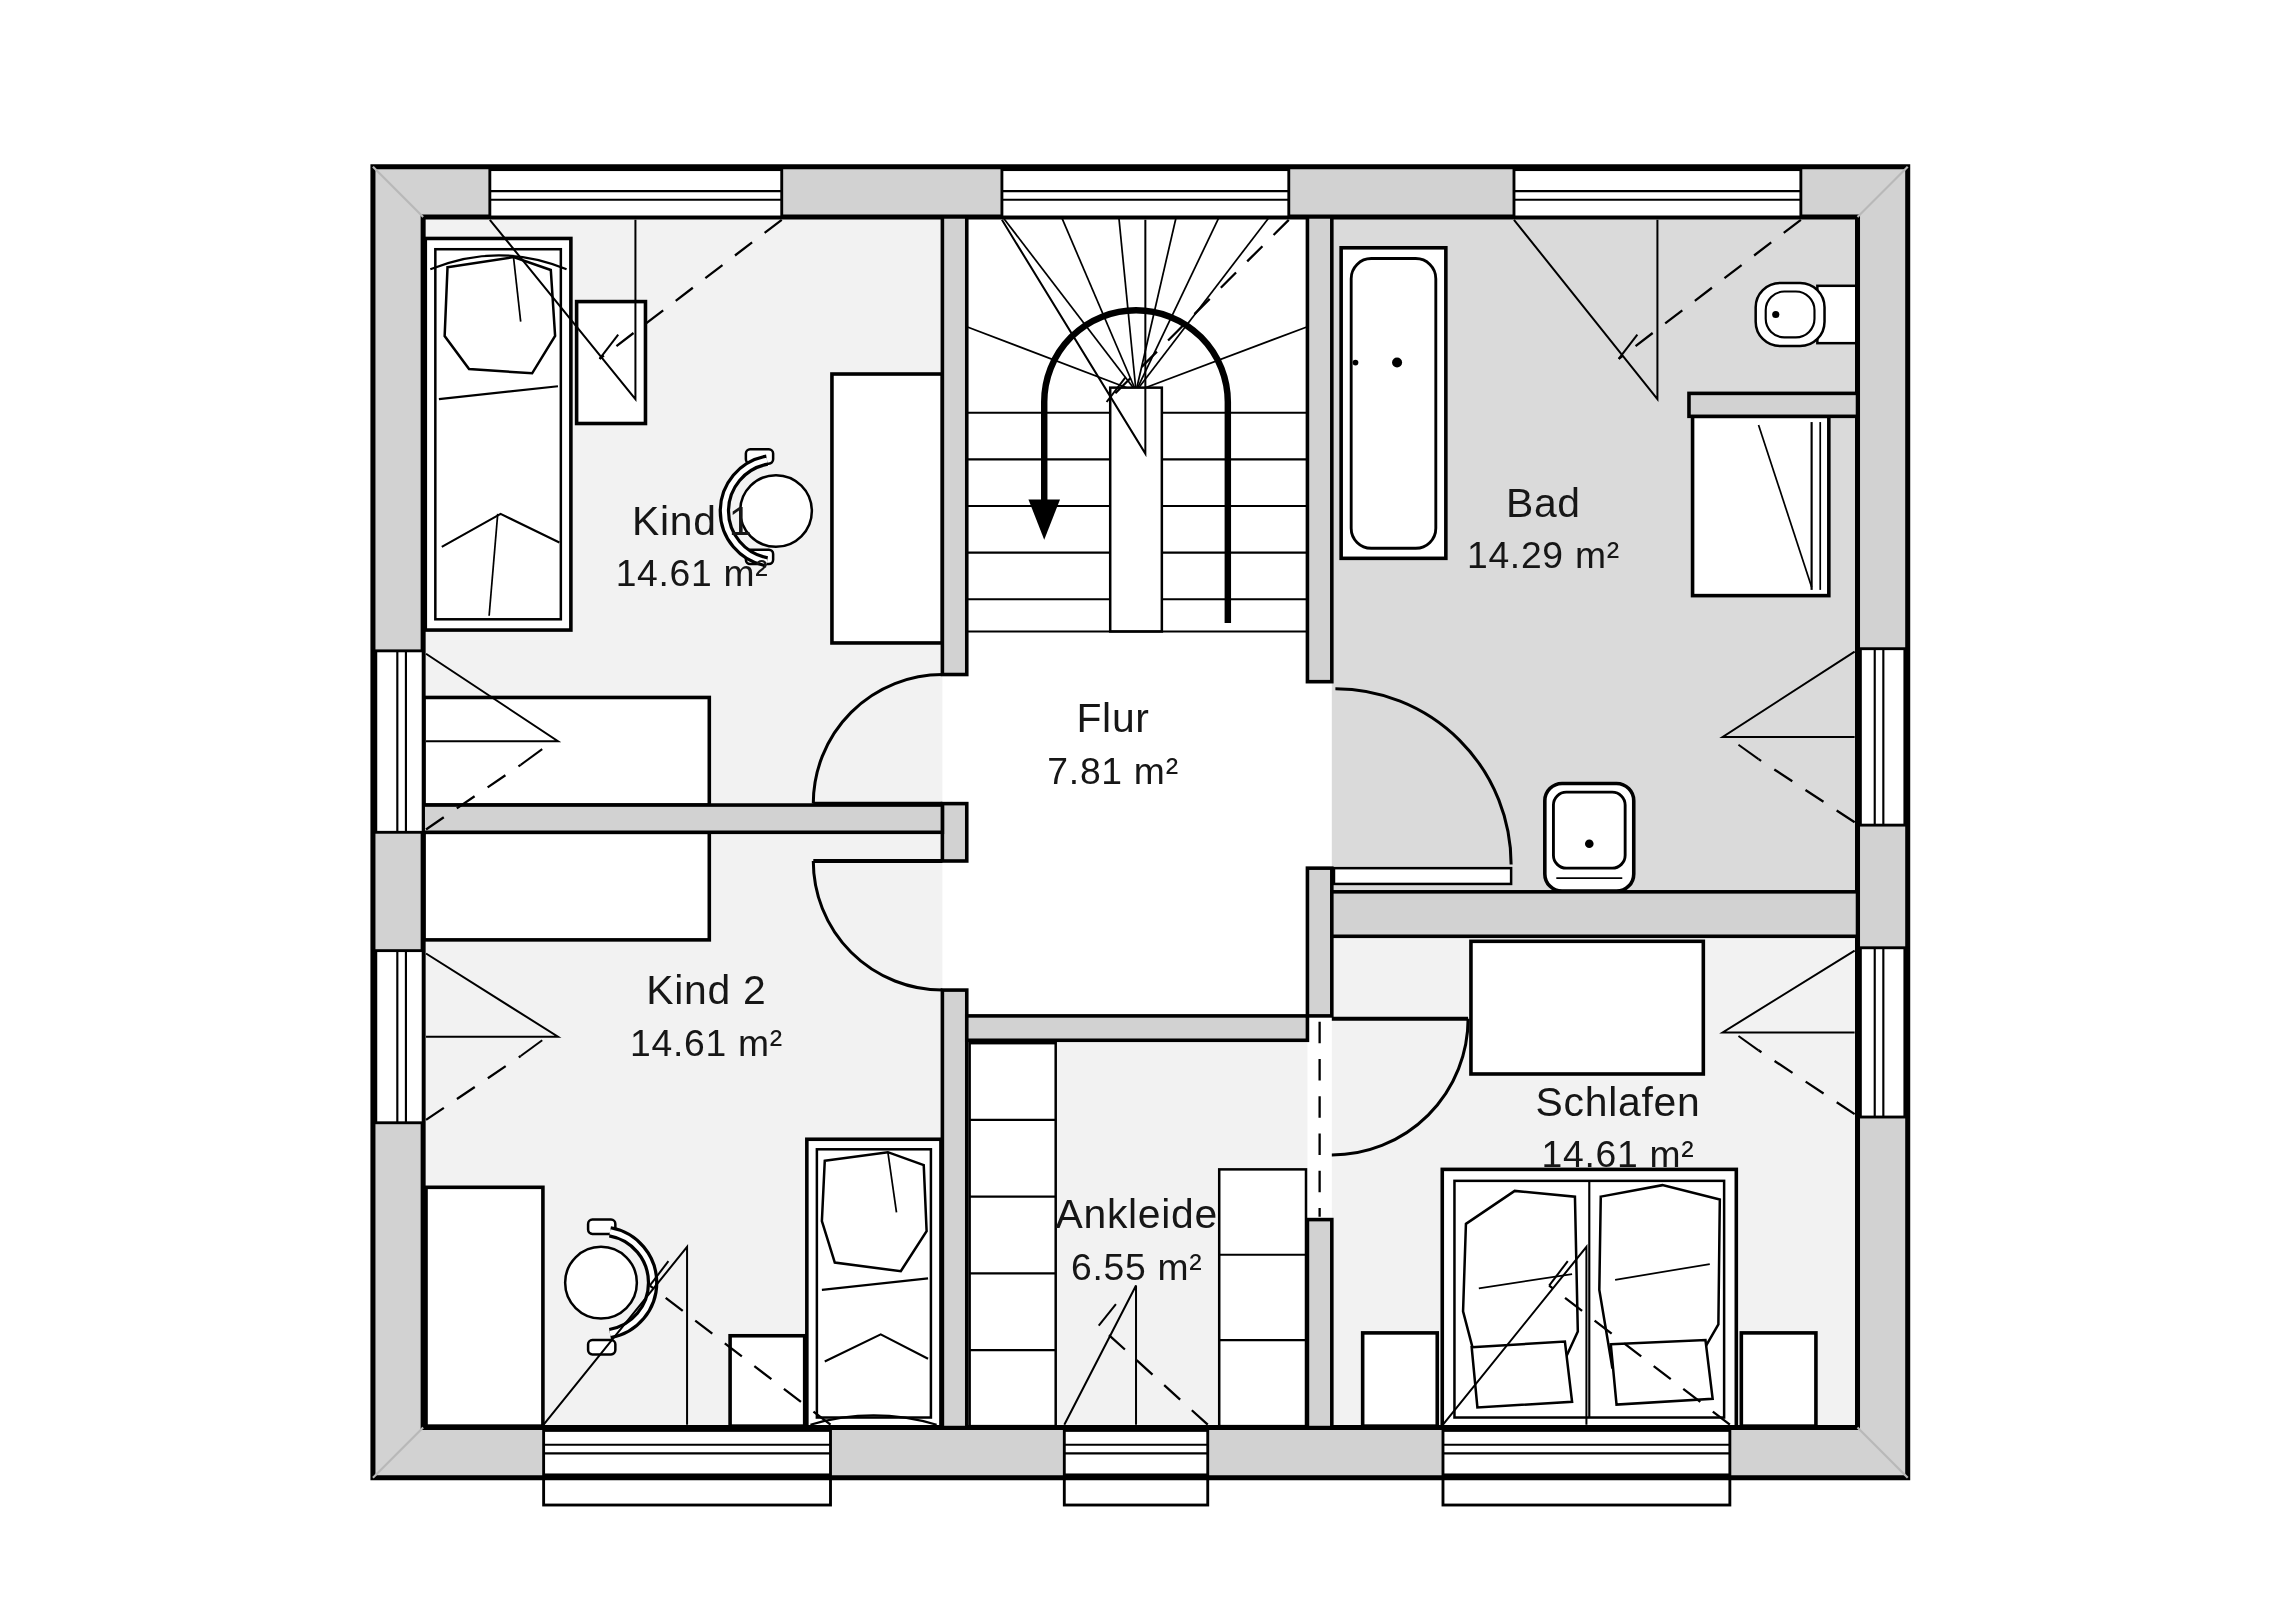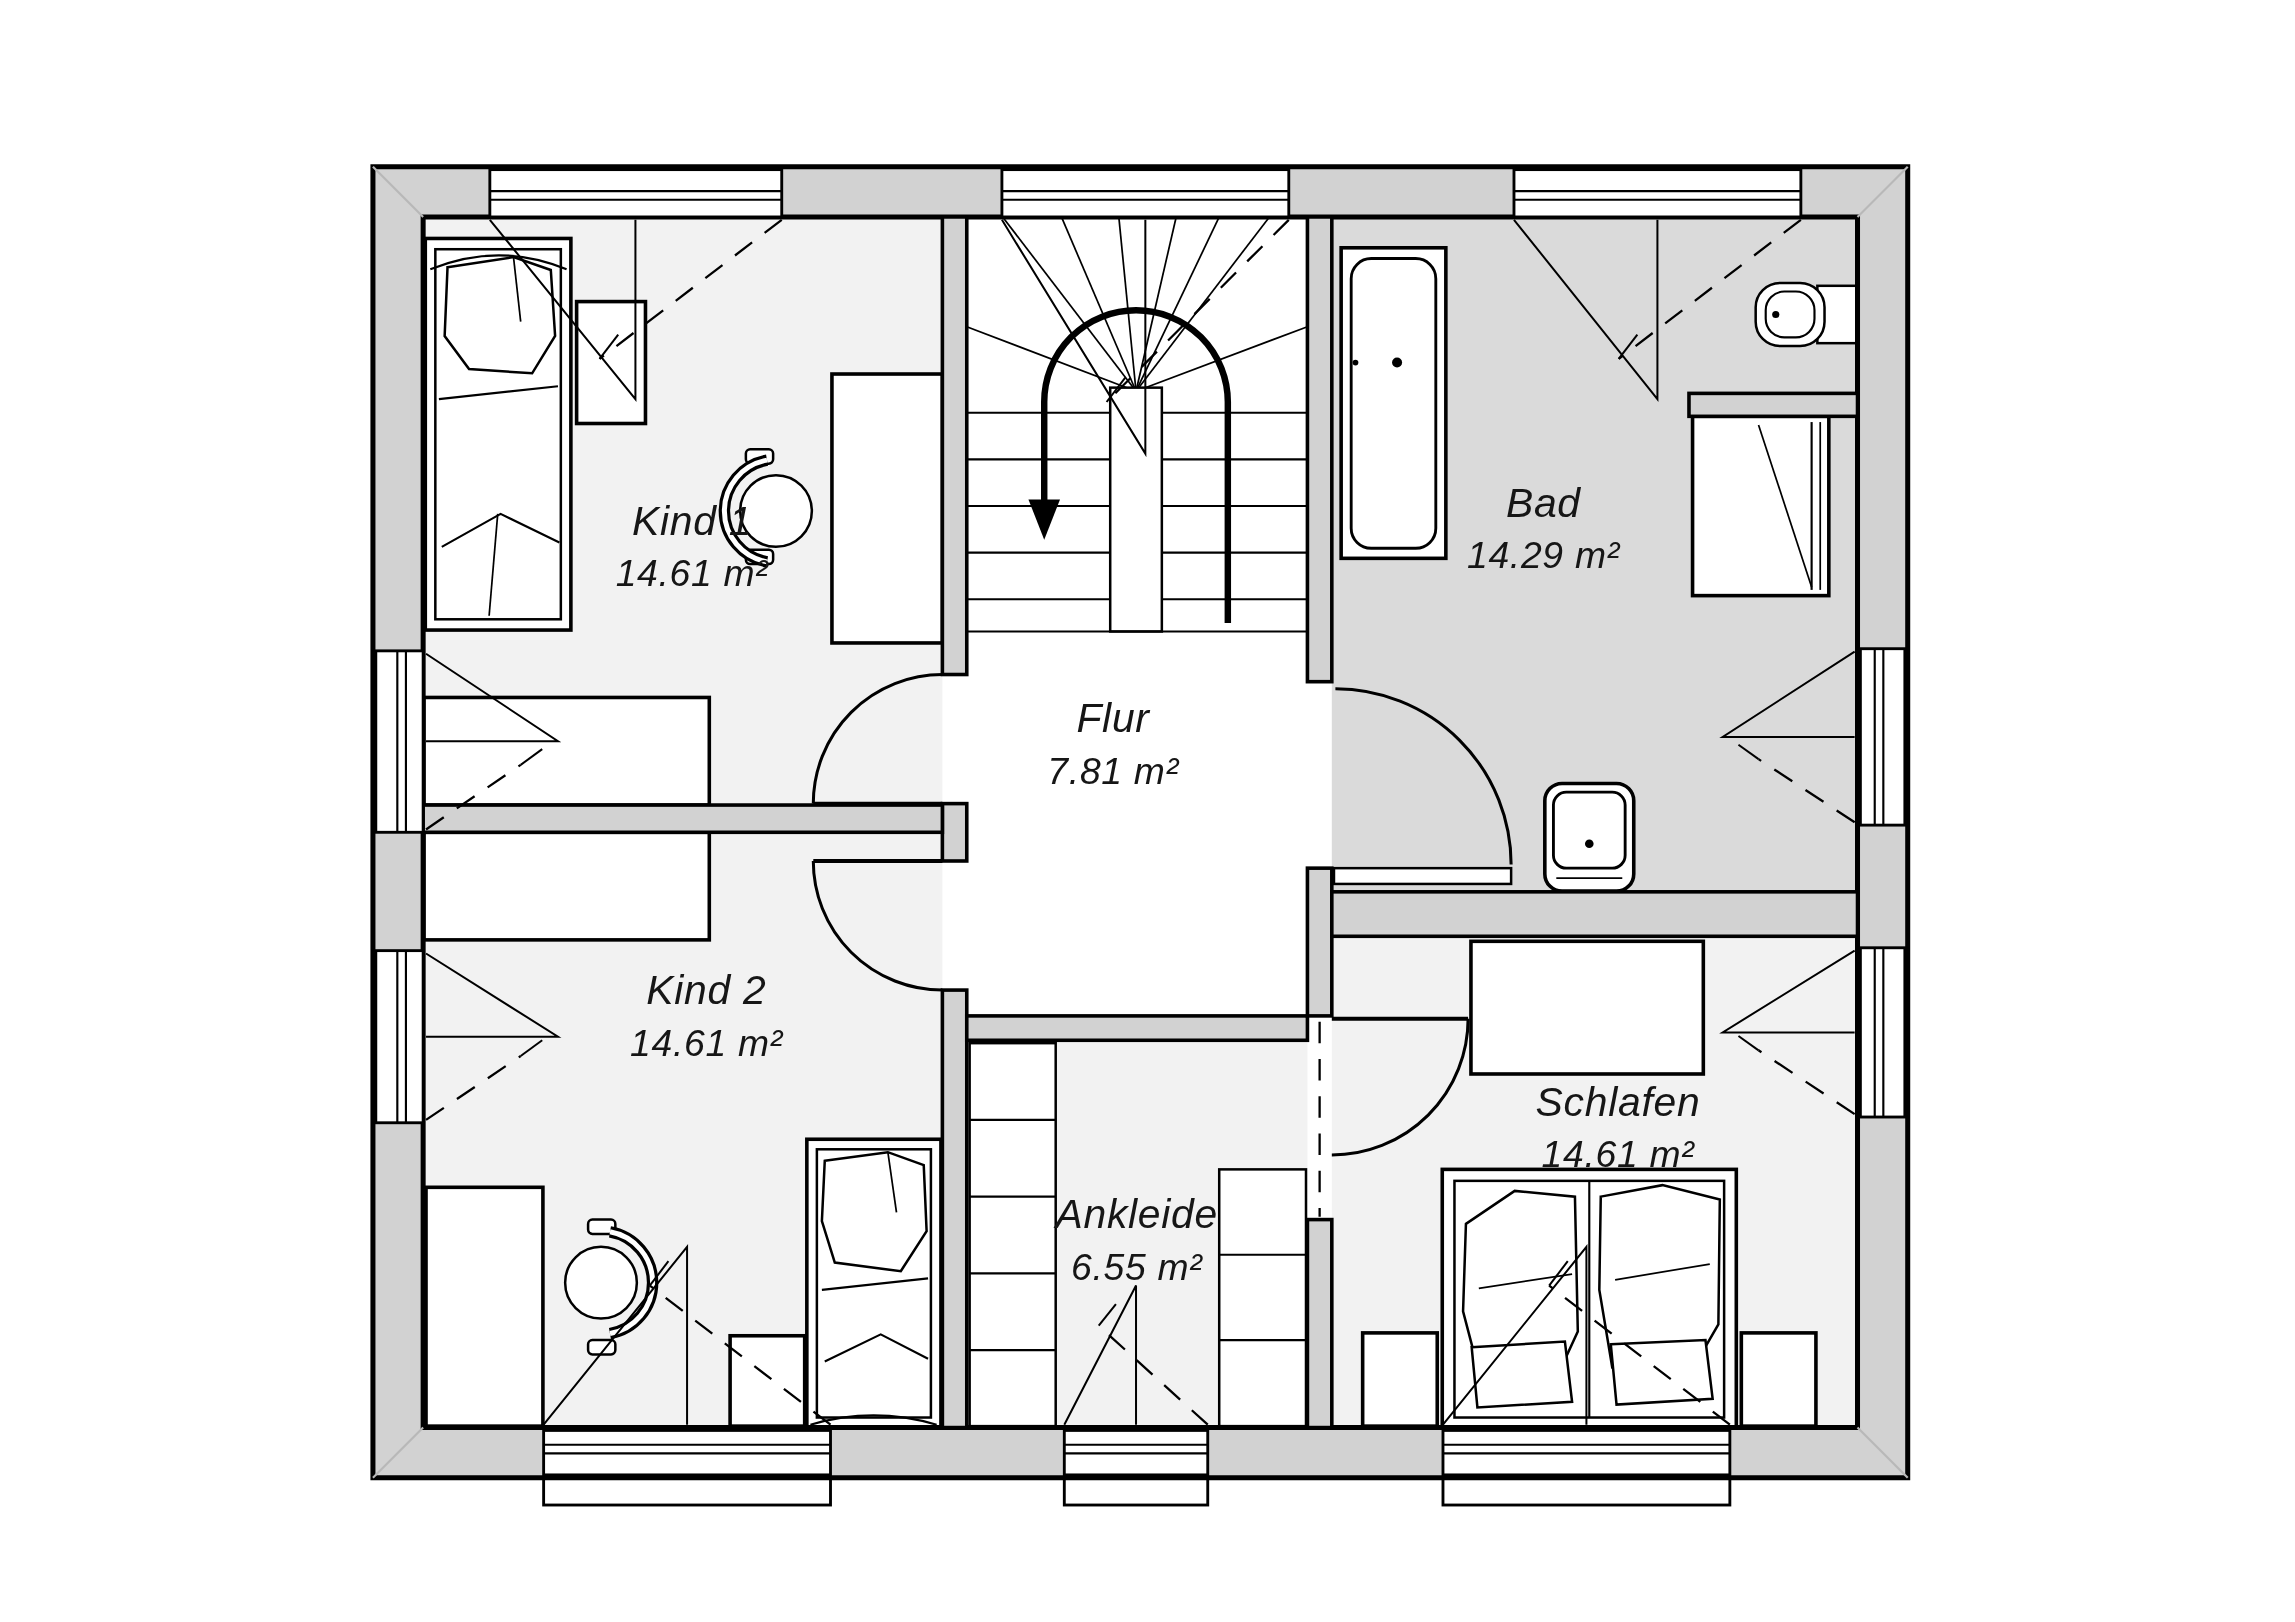--- a/index.html
+++ b/index.html
@@ -1,16 +1,16 @@
 <!DOCTYPE html>
 <html style="font-size:11.5px"><head>
 <meta charset="utf-8">
 <style>
   html,body{margin:0;padding:0;background:#fff;}
-  .page{width:2295px;height:1623px;position:relative;background:#fff;font-style:italic;}
+  .page{width:2295px;height:1623px;position:relative;background:#fff;}
   svg{display:block;}
   .ow{fill:#d2d2d2;stroke:#000;stroke-width:7;fill-rule:evenodd;}
   .w{fill:#d2d2d2;stroke:#000;stroke-width:5;}
   .win{fill:#fff;stroke:#000;stroke-width:4;}
   .sill{fill:#fff;stroke:#000;stroke-width:4;}
   .f{fill:#fff;stroke:#000;stroke-width:5;}
   .f2{fill:#fff;stroke:#000;stroke-width:3.5;}
   .l{stroke:#000;stroke-width:3;fill:none;}
   .lt{stroke:#000;stroke-width:2.4;fill:none;}
   .cas{stroke:#000;stroke-width:2.8;fill:none;}

